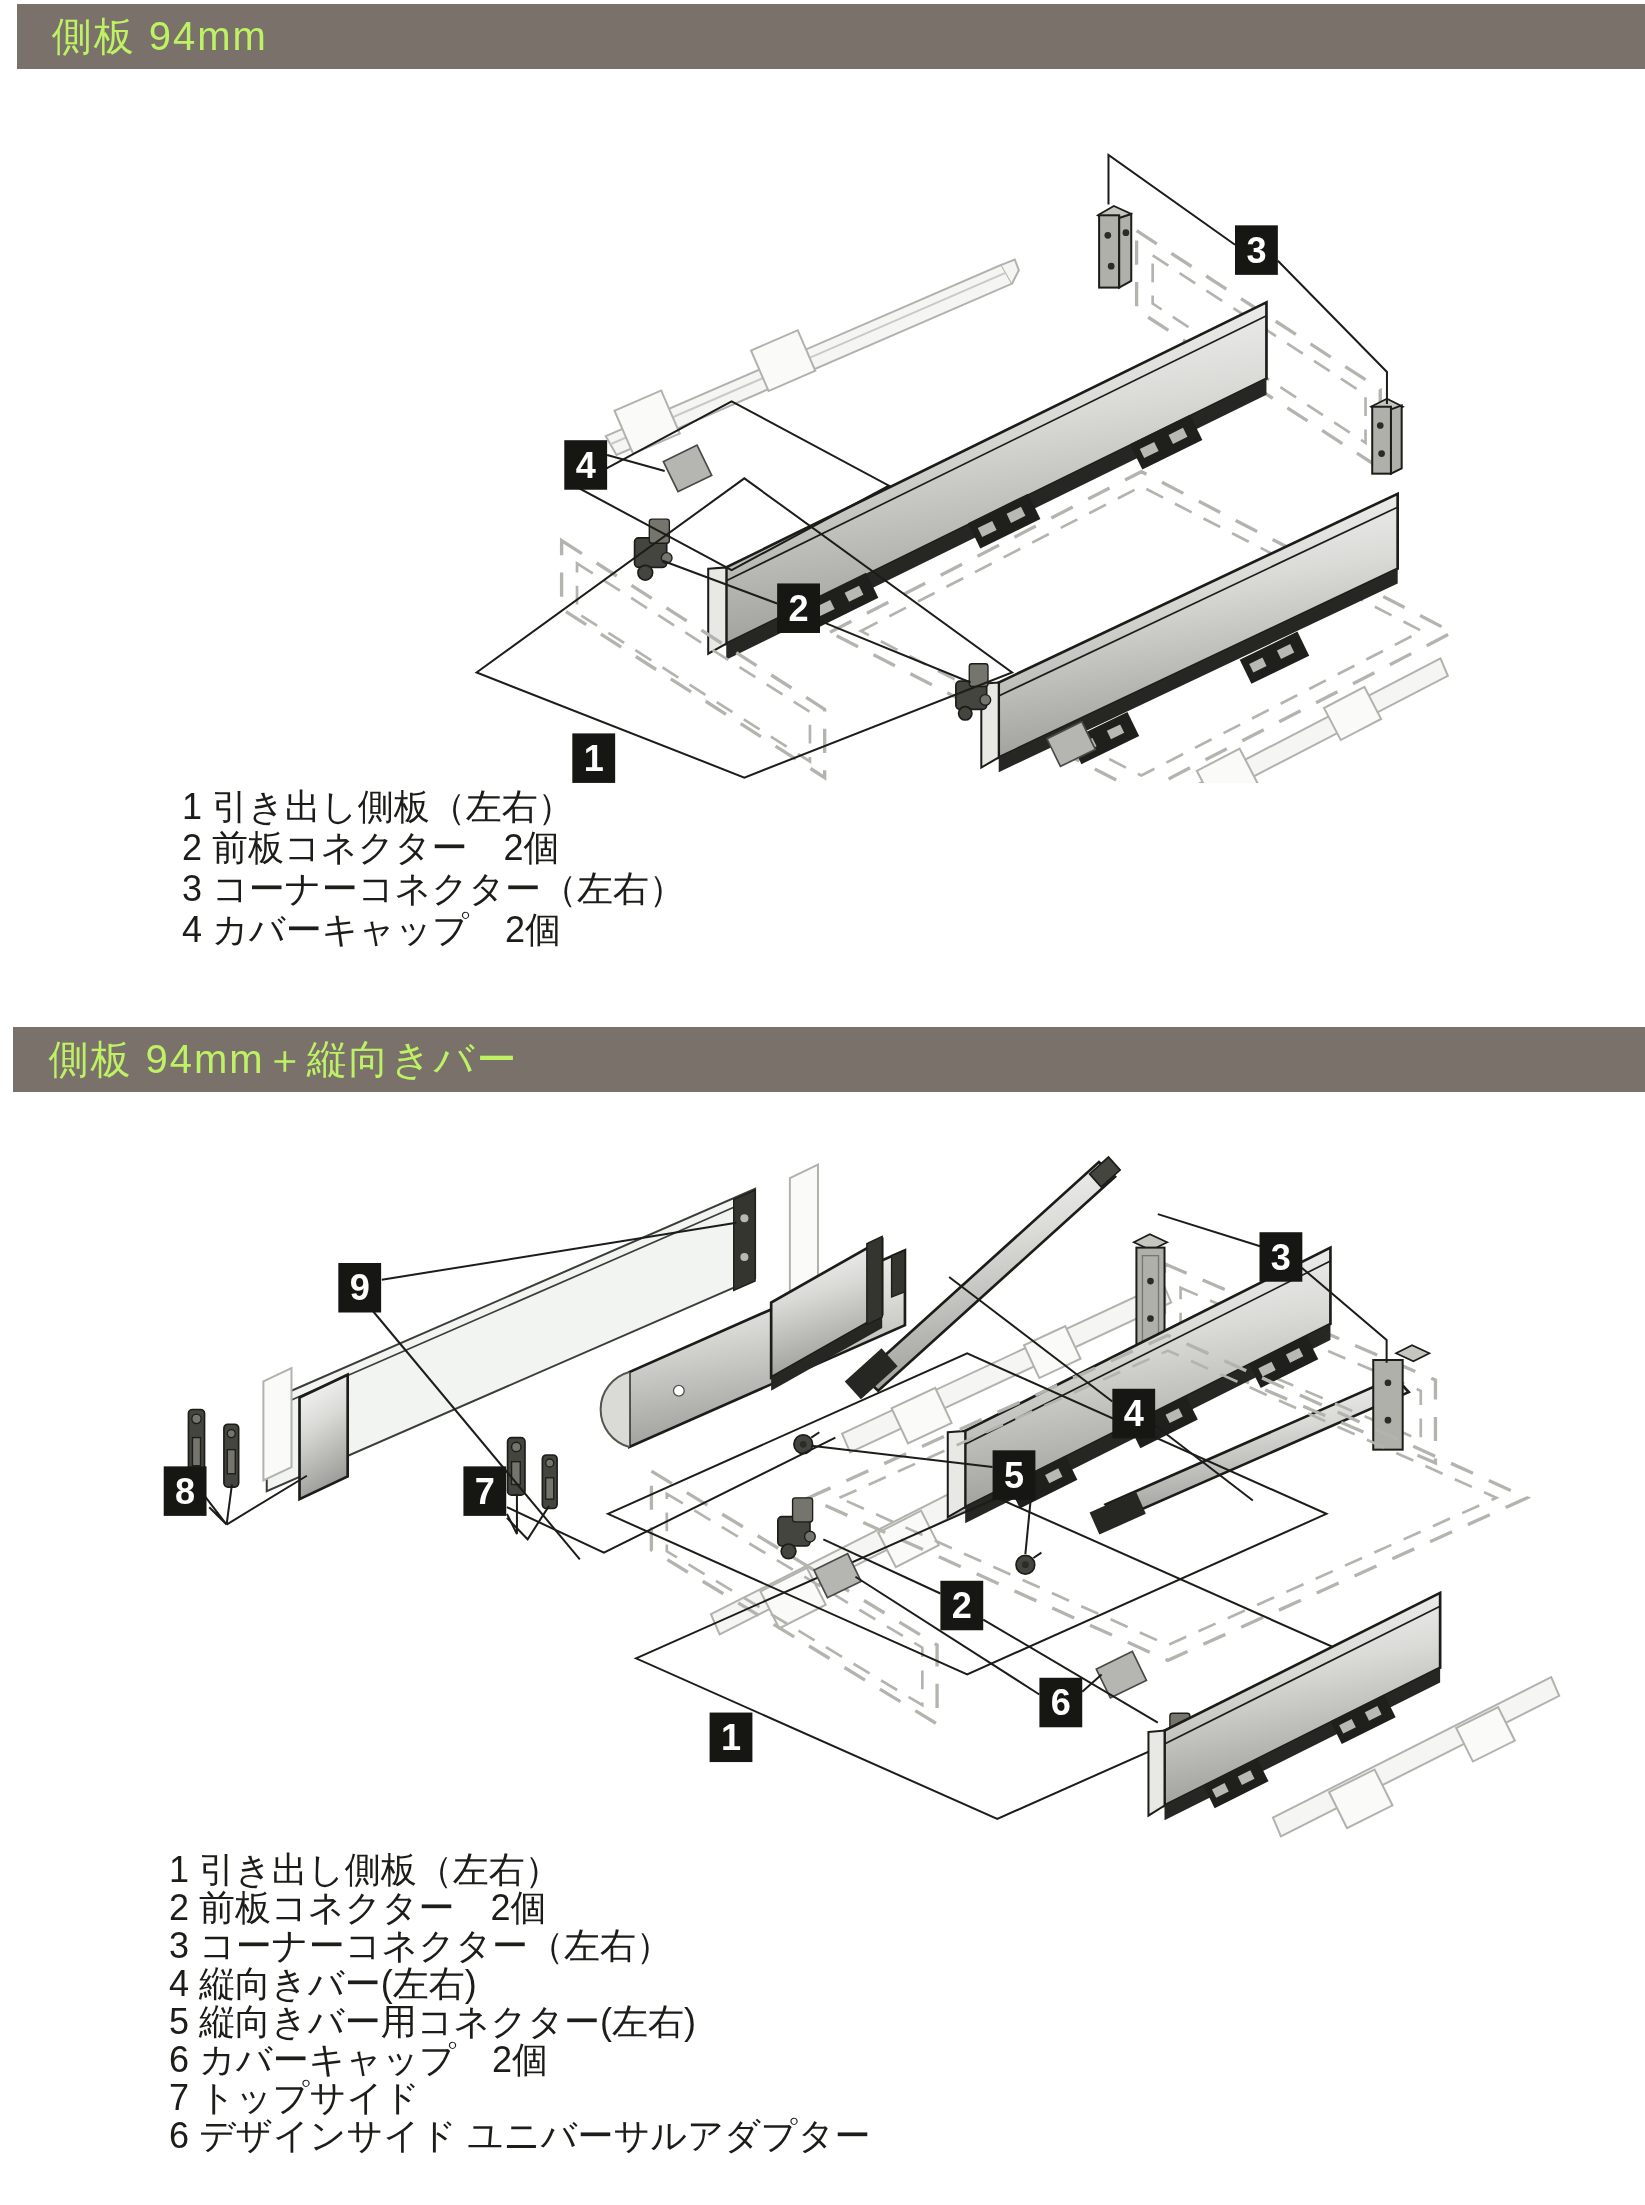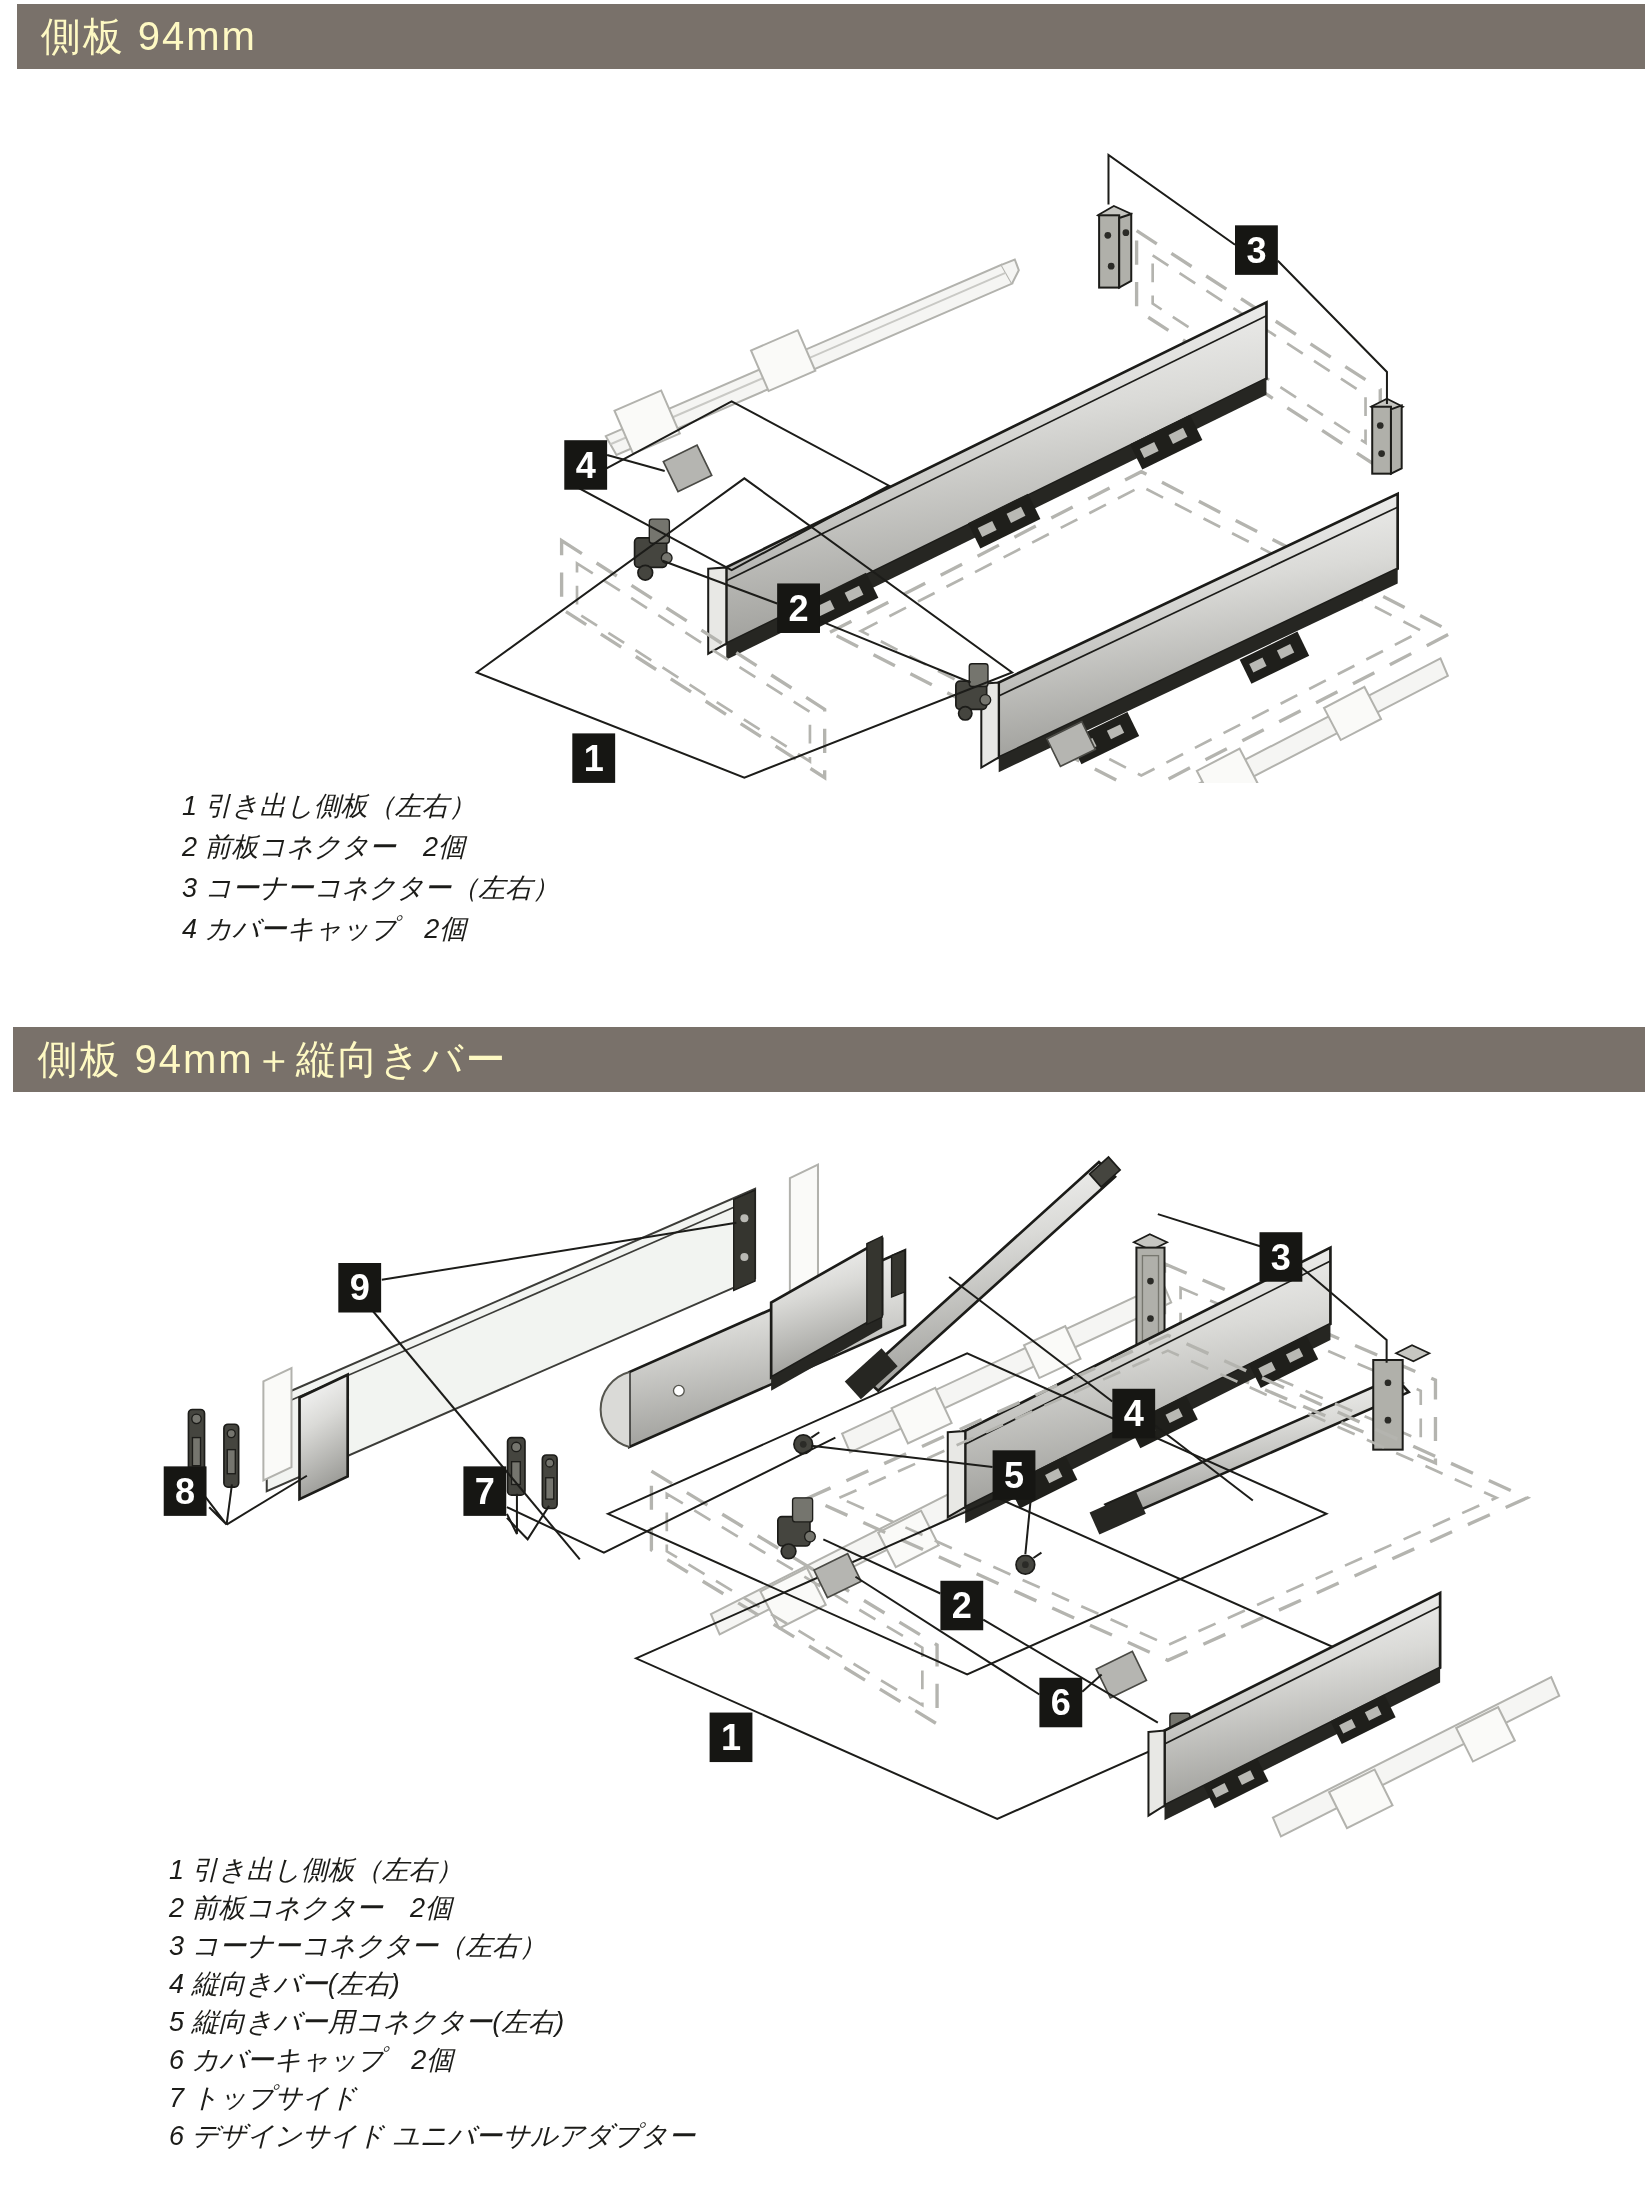--- a/index.html
+++ b/index.html
@@ -1,24 +1,24 @@
 <!DOCTYPE html>
 <html style="font-size:10.7px"><head>
 <meta charset="utf-8">
 <style>
   html,body{margin:0;padding:0;background:#ffffff;}
   .page{position:relative;width:1646px;height:2205px;background:#ffffff;overflow:hidden;
         font-family:"Liberation Sans", sans-serif;}
-  .hdr{position:absolute;right:0;height:65px;background:#79716a;color:#fef9c3;
-       display:flex;align-items:center;padding-left:24px;font-size:40px;letter-spacing:2px;}
+  .hdr{position:absolute;right:0;height:65px;background:#79716a;color:#bef264;
+       display:flex;align-items:center;padding-left:35px;font-size:40px;letter-spacing:2px;}
   .hdr1{left:16.7px;top:4px;}
   .hdr2{left:13.4px;top:995px;margin-top:32px;}
   .diagram{position:absolute;left:0;}
   .plist{position:absolute;color:#1c1c19;}
-  .pl-line{font-size:27px;white-space:pre;font-style:italic;}
+  .pl-line{font-size:36px;white-space:pre;}
   .plist1 .pl-line{line-height:41px;height:41px;}
   .plist2 .pl-line{line-height:38px;height:38px;}
 
   
   .lead{fill:none;stroke:#1c1c19;stroke-width:3;}
   .plane{fill:none;stroke:#1c1c19;stroke-width:3;}
   .dash-a{fill:none;stroke:#b4b4af;stroke-width:5;stroke-dasharray:36 26;}
   .dash-b{fill:none;stroke:#b4b4af;stroke-width:4;stroke-dasharray:28 20;}
   .lrail{fill:#f5f5f3;stroke:#b2b2ad;stroke-width:3;}
   .lplate{fill:#fafaf8;stroke:#b2b2ad;stroke-width:3;}

